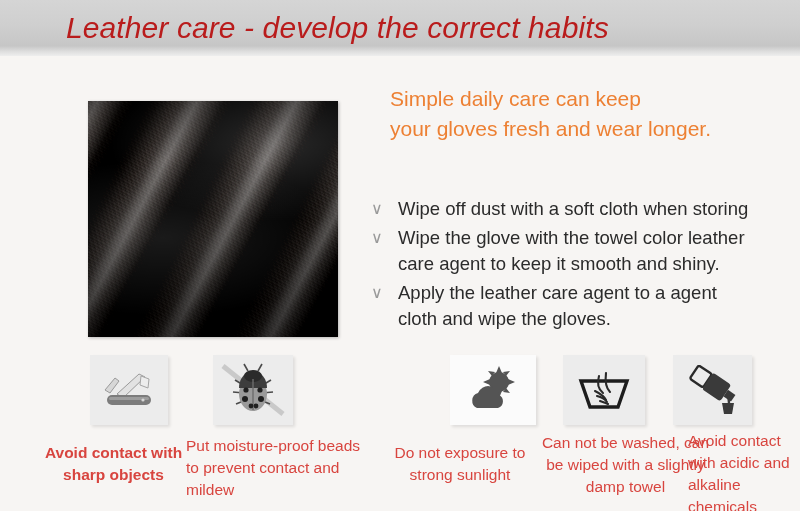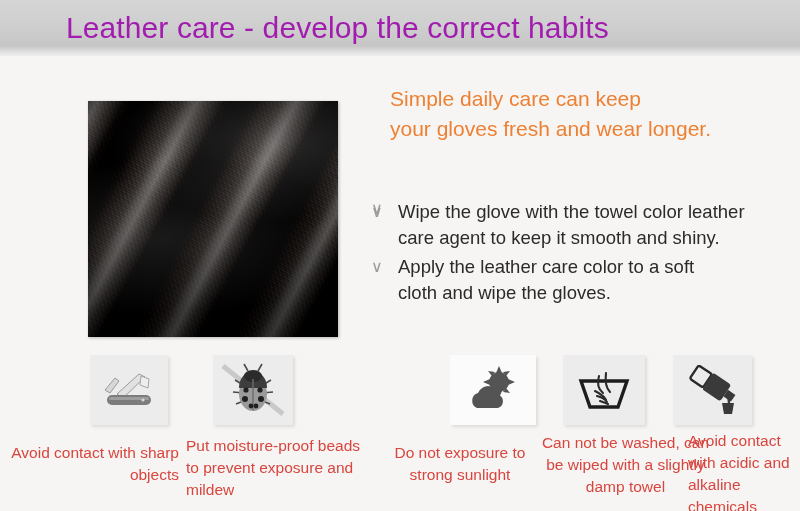--- a/index.html
+++ b/index.html
@@ -26,23 +26,24 @@
     width: 800px;
     height: 56px;
     background: linear-gradient(180deg,#d5d5d5 0%, #cfcfcf 45%, #c6c6c6 82%, #dedede 92%, #eeeeee 100%);
   }
   .page-title {
     position: absolute;
     left: 66px;
     top: 9px;
     font-size: 30px;
     line-height: 38px;
-    color: #a21caf;
+    color: #b91c1c;
     letter-spacing: .1px;
     white-space: nowrap;
+    font-style: italic;
   }
 
   
   .photo-frame {
     position: absolute;
     left: 88px;
     top: 101px;
     width: 250px;
     height: 236px;
     background: #0b0808;
@@ -147,21 +148,21 @@
   .tile-4 { left: 563px; width: 82px; }
   .tile-5 { left: 673px; width: 79px; }
 
   
   .caption {
     position: absolute;
     font-size: 15.5px;
     line-height: 22px;
     color: #d8453f;
   }
-  .cap-1 { left: 4px;  top: 442px; width: 175px; text-align: right; }
+  .cap-1 { left: 26px;  top: 442px; width: 175px; text-align: center; font-weight: bold; }
   .cap-2 { left: 186px; top: 435px; width: 180px; text-align: left; }
   .cap-3 { left: 385px; top: 442px; width: 150px; text-align: center; }
   .cap-4 { left: 519px; top: 432px; width: 175px; text-align: center; margin-left: 19px; }
   .cap-5 { left: 688px; top: 430px; width: 115px; text-align: left; }
 </style>
 </head>
 <body>
 
 <div class="page">
 
@@ -174,29 +175,30 @@
   </div>
 
   <div class="subtitle">
     <div>Simple daily care can keep</div>
     <div>your gloves fresh and wear longer.</div>
   </div>
 
   <div class="care-list">
     <div class="care-item">
       <span class="tick">∨</span>
+      <span>Wipe off dust with a soft cloth when storing</span>
     </div>
     <div class="care-item">
       <span class="tick">∨</span>
       <span>Wipe the glove with the towel color leather</span>
       <span class="l2">care agent to keep it smooth and shiny.</span>
     </div>
     <div class="care-item">
       <span class="tick">∨</span>
-      <span>Apply the leather care color to a soft</span>
+      <span>Apply the leather care agent to a agent</span>
       <span class="l2">cloth and wipe the gloves.</span>
     </div>
   </div>
 
   <div class="tile tile-1">
     <svg width="60" height="44" viewBox="0 0 60 44">
       <path d="M6 22 L16 10 L20 13 L11 25 Z" fill="#d7d7d7" stroke="#9a9a9a" stroke-width="1"></path>
       <path d="M18 26 L40 6 L46 9 L24 30 Z" fill="#e2e2e2" stroke="#9a9a9a" stroke-width="1"></path>
       <path d="M42 8 L50 11 L49 20 L41 17 Z" fill="#ededed" stroke="#a5a5a5" stroke-width="1"></path>
       <rect x="8" y="27" width="44" height="10" rx="5" fill="#7c7c7c"></rect>
@@ -269,18 +271,18 @@
         <rect x="4" y="12" width="16" height="16" rx="2" fill="none" stroke="#2a2a2a" stroke-width="2.4"></rect>
         <rect x="20" y="10" width="22" height="20" rx="3" fill="#3a3a3a"></rect>
         <rect x="42" y="16" width="9" height="8" fill="#3a3a3a"></rect>
       </g>
       <path d="M43 28 L44 38" stroke="#3a3a3a" stroke-width="2.4"></path>
       <path d="M37 38 L49 38 L47 49 L39 49 Z" fill="#3a3a3a"></path>
     </svg>
   </div>
 
   <div class="caption cap-1">Avoid contact with sharp objects</div>
-  <div class="caption cap-2">Put moisture-proof beads to prevent exposure and mildew</div>
+  <div class="caption cap-2">Put moisture-proof beads to prevent contact and mildew</div>
   <div class="caption cap-3">Do not exposure to strong sunlight</div>
   <div class="caption cap-4">Can not be washed, can be wiped with a slightly damp towel</div>
   <div class="caption cap-5">Avoid contact with acidic and alkaline chemicals</div>
 
 </div>
 
 </body></html>

